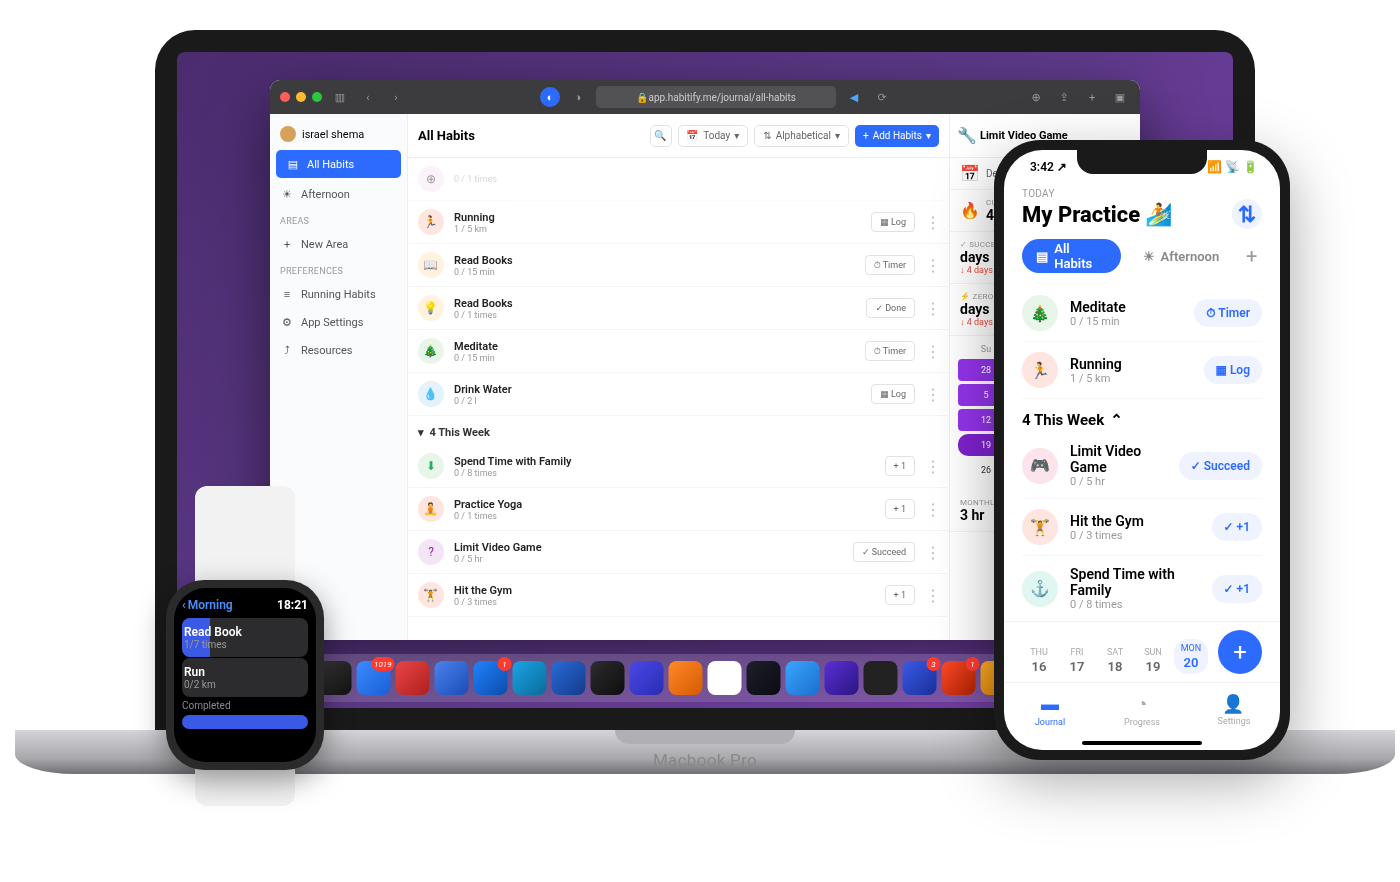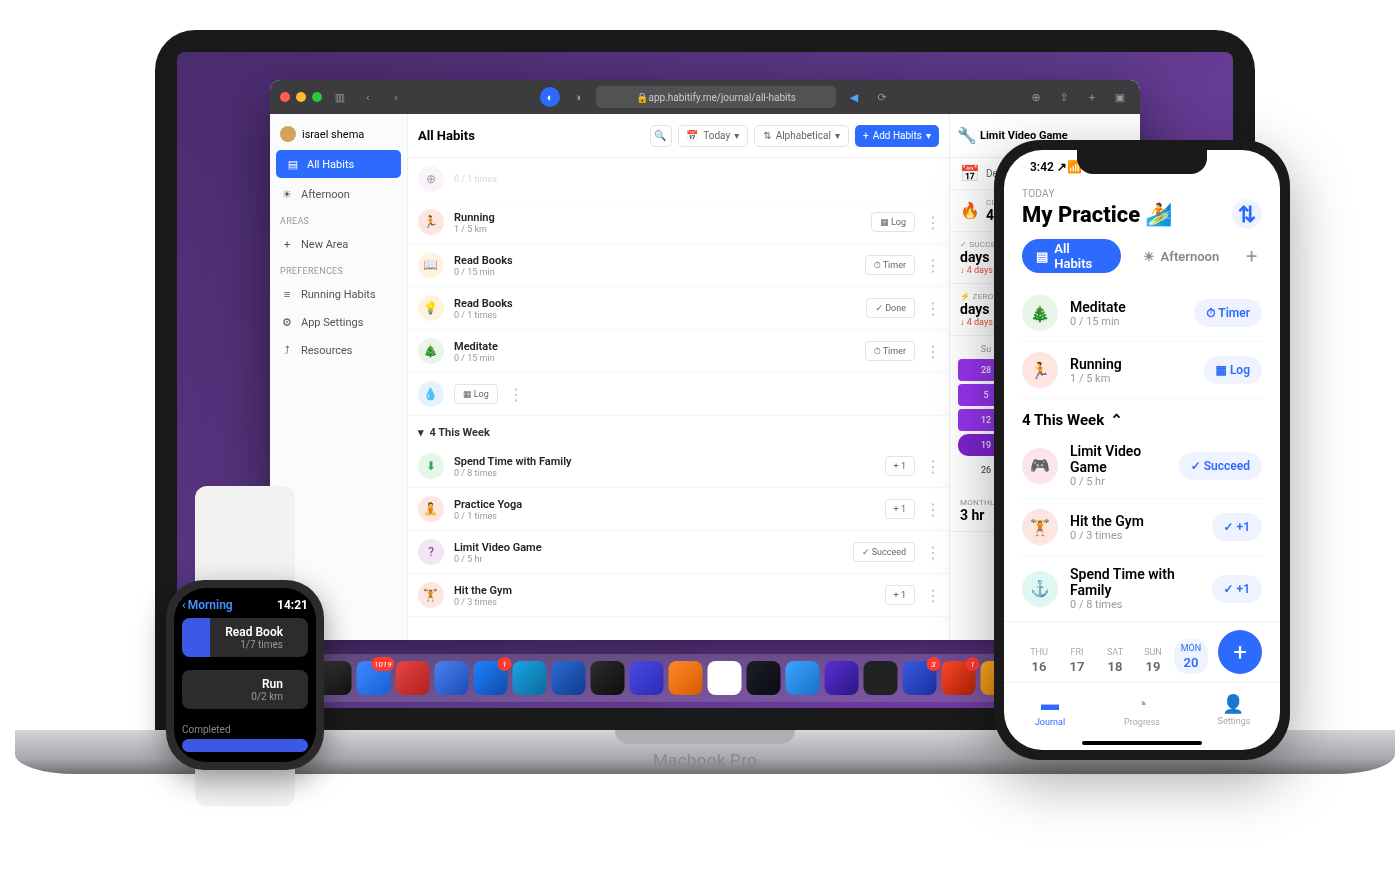--- a/index.html
+++ b/index.html
@@ -88,21 +88,21 @@
 .cal-row { display:flex; gap:3px; margin-bottom:3px; }
 .cal-cell { flex:1; height:22px; display:flex; align-items:center; justify-content:center; font-size:9px; border-radius:4px; color:#333; }
 .cal-cell.hd { color:#999; height:14px; }
 .cal-cell.fill { background:#9333ea; color:#fff; }
 .cal-cell.today { background:#7e22ce; color:#fff; border-radius:10px 4px 4px 10px; }
 
 
 .iphone { position:absolute; right:110px; top:140px; width:296px; height:620px; background:#1a1a1a; border-radius:46px; padding:10px; box-shadow:0 20px 60px rgba(0,0,0,.35); }
 .iphone-screen { width:100%; height:100%; background:#fff; border-radius:38px; overflow:hidden; position:relative; display:flex; flex-direction:column; }
 .iphone-notch { position:absolute; top:0; left:50%; transform:translateX(-50%); width:130px; height:24px; background:#1a1a1a; border-radius:0 0 16px 16px; z-index:10; }
-.iphone-status { height:34px; display:flex; align-items:center; padding:0 22px 0 26px; font-size:12px; font-weight:600; }
+.iphone-status { height:34px; display:flex; align-items:center; justify-content:space-between; padding:0 22px 0 26px; font-size:12px; font-weight:600; }
 .signal { display:flex; gap:3px; align-items:center; }
 
 .phone-hdr { padding:4px 18px 10px; }
 .phone-today { font-size:10px; color:#999; text-transform:uppercase; letter-spacing:.3px; }
 .phone-title { font-size:22px; font-weight:800; display:flex; align-items:center; justify-content:space-between; }
 .sort-btn { width:30px; height:30px; border-radius:50%; background:#eef3ff; color:#2d6bff; display:flex; align-items:center; justify-content:center; }
 
 .phone-tabs { display:flex; gap:8px; padding:0 18px 12px; align-items:center; }
 .phone-tab { height:34px; padding:0 14px; border-radius:18px; display:flex; align-items:center; gap:6px; font-size:13px; font-weight:600; }
 .phone-tab.active { background:#2d6bff; color:#fff; }
@@ -133,21 +133,21 @@
 .home-ind div { width:120px; height:4px; background:#000; border-radius:3px; }
 
 
 .watch-wrap { position:absolute; left:150px; top:530px; width:190px; }
 .watch-band { position:absolute; left:50%; transform:translateX(-50%); width:100px; height:320px; top:-44px; background:#f2f2f2; border-radius:12px; }
 .watch { position:absolute; left:50%; top:50px; transform:translateX(-50%); width:158px; height:190px; background:#2a2a2a; border-radius:38px; padding:8px; box-shadow:0 10px 30px rgba(0,0,0,.4); }
 .watch-screen { width:100%; height:100%; background:#000; border-radius:32px; padding:10px 8px; color:#fff; font-size:11px; display:flex; flex-direction:column; overflow:hidden; }
 .watch-hdr { display:flex; align-items:center; justify-content:space-between; margin-bottom:6px; }
 .watch-back { color:#4a90ff; font-size:12px; font-weight:600; display:flex; align-items:center; gap:2px; }
 .watch-time { font-size:12px; font-weight:700; }
-.watch-item { background:#2c2c2e; border-radius:8px; padding:7px 25px; margin-bottom:13px; position:relative; overflow:hidden;text-align:right; }
+.watch-item { background:#2c2c2e; border-radius:8px; padding:7px 2px; margin-bottom:1px; position:relative; overflow:hidden; }
 .watch-item.prog::before { content:''; position:absolute; left:0; top:0; bottom:0; width:22%; background:#3a5ae6; }
 .watch-item > * { position:relative; }
 .watch-name { font-size:12px; font-weight:600; }
 .watch-sub { font-size:10px; color:#999; }
 .watch-comp { font-size:10px; color:#888; margin-top:2px; }
 
 
 .ico { width:14px; height:14px; display:inline-flex; align-items:center; justify-content:center; }
 </style>
 </head>
@@ -265,20 +265,24 @@
     <div class="habit-icon" style="background:#e8f5e9;color:#27ae60">🎄</div>
     <div class="habit-info">
       <div class="habit-name">Meditate</div>
       <div class="habit-sub">0 / 15 min</div>
     </div>
     <div class="habit-act">⏱ Timer</div>
     <div class="habit-more">⋮</div>
   </div>
                   <div class="habit-row">
     <div class="habit-icon" style="background:#e3f2fd;color:#2196f3">💧</div>
+    <div class="habit-info">
+      <div class="habit-name">Drink Water</div>
+      <div class="habit-sub">0 / 2 l</div>
+    </div>
     <div class="habit-act">▦ Log</div>
     <div class="habit-more">⋮</div>
   </div>
                   <div class="section-row"><span>▾</span>4 This Week</div>
                   <div class="habit-row">
     <div class="habit-icon" style="background:#e8f5e9;color:#27ae60">⬇</div>
     <div class="habit-info">
       <div class="habit-name">Spend Time with Family</div>
       <div class="habit-sub">0 / 8 times</div>
     </div>
@@ -429,21 +433,21 @@
 
 <div class="watch-wrap">
   <div class="watch-band"></div>
   <div class="watch">
     <div class="watch-screen">
       <div class="watch-hdr">
         <div class="watch-back">
           <span>‹</span>
           <span>Morning</span>
         </div>
-        <div class="watch-time">14:21</div>
+        <div class="watch-time">18:21</div>
       </div>
       <div id="watch-list">
           <div class="watch-item prog">
       <div class="watch-name">Read Book</div>
       <div class="watch-sub">1/7 times</div>
     </div>
           <div class="watch-item">
       <div class="watch-name">Run</div>
       <div class="watch-sub">0/2 km</div>
     </div>

